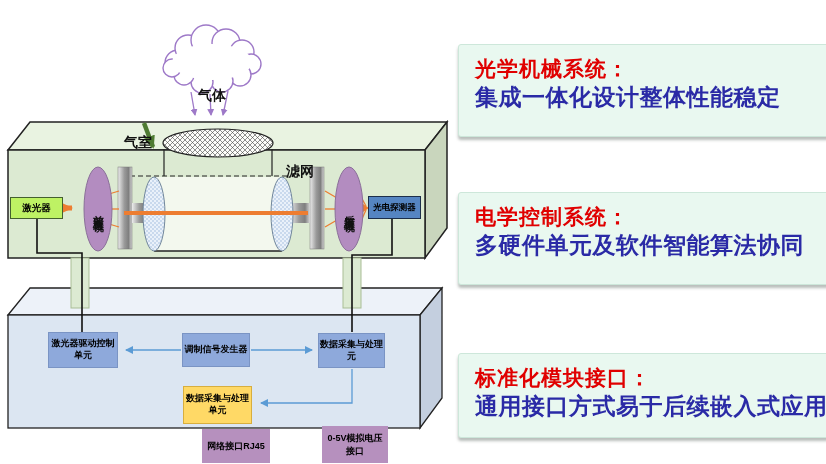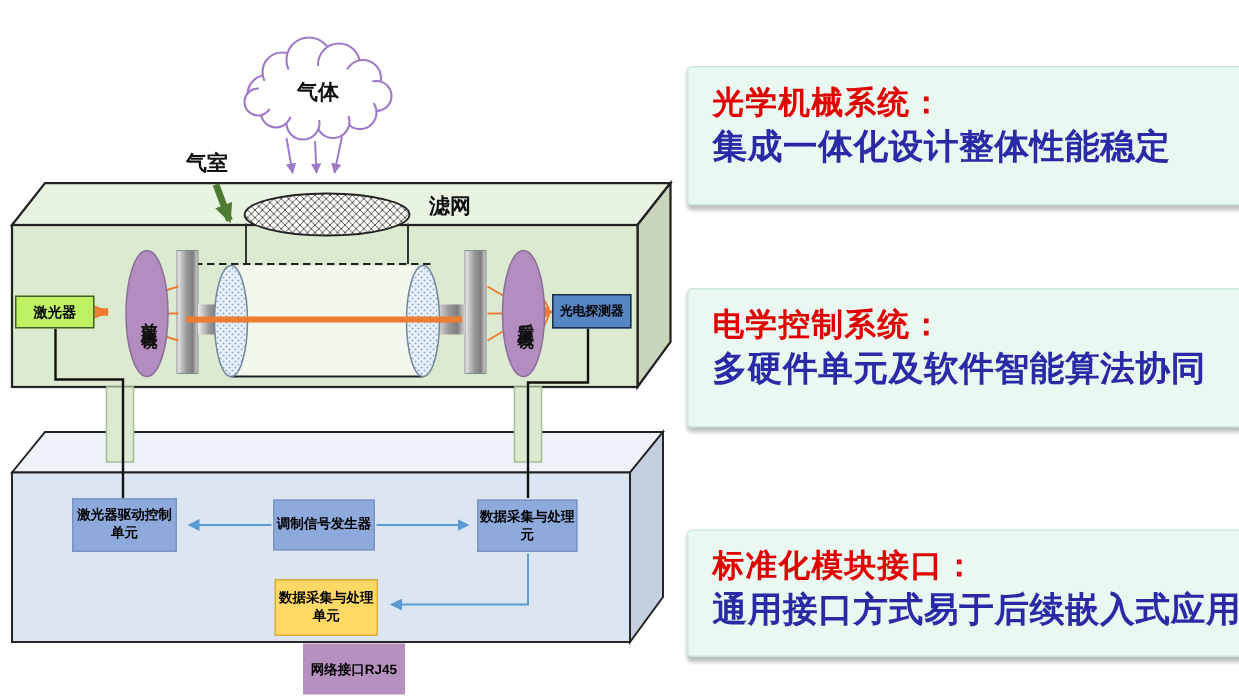--- a/index.html
+++ b/index.html
@@ -1,21 +1,21 @@
 <!DOCTYPE html>
 <html><head>
 <meta charset="utf-8">
 <style>
   html,body{margin:0;padding:0;background:#fff;}
   .stage{
     position:relative;width:826px;height:464px;background:#ffffff;
     overflow:hidden;font-family:"Liberation Sans","DejaVu Sans",sans-serif;
   }
   .stage svg{position:absolute;left:0;top:0;}
-  .lbl{position:absolute;color:#111;white-space:nowrap;}
+  .lbl{position:absolute;color:#111;white-space:nowrap;margin-top:34px;}
   .box-lbl{
     position:absolute;display:flex;align-items:center;justify-content:center;
     text-align:center;color:#000;box-sizing:border-box;
   }
   .laser-box{background:#bef264;border:1px solid #44602f;font-size:9.5px;font-weight:bold;}
   .detector-box{background:#5585C2;border:1px solid #1c2e4a;font-size:8.5px;font-weight:600;}
   .unit{
     position:absolute;background:#8EA9DB;border:1px solid #7a94c4;
     display:flex;flex-direction:column;align-items:center;justify-content:center;
     text-align:center;font-size:9px;font-weight:600;color:#000;line-height:1.3;box-sizing:border-box;
@@ -177,20 +177,24 @@
     <span>元</span>
   </div>
   <div class="unit yellow" style="left:183px;top:386px;width:69px;height:38px;">
     <span>数据采集与处理</span>
     <span>单元</span>
   </div>
 
   <div class="port" style="left:190px;top:429px;width:68px;height:34px;margin-left:12px;">
     <span>网络接口RJ45</span>
   </div>
+  <div class="port" style="left:322px;top:426px;width:66px;height:37px;">
+    <span>0-5V模拟电压</span>
+    <span>接口</span>
+  </div>
 
   <div class="panel" style="top:44px;height:93px;">
     <div class="panel-title">光学机械系统：</div>
     <div class="panel-desc">集成一体化设计整体性能稳定</div>
   </div>
   <div class="panel" style="top:192px;height:93px;">
     <div class="panel-title">电学控制系统：</div>
     <div class="panel-desc">多硬件单元及软件智能算法协同</div>
   </div>
   <div class="panel" style="top:353px;height:85px;">

